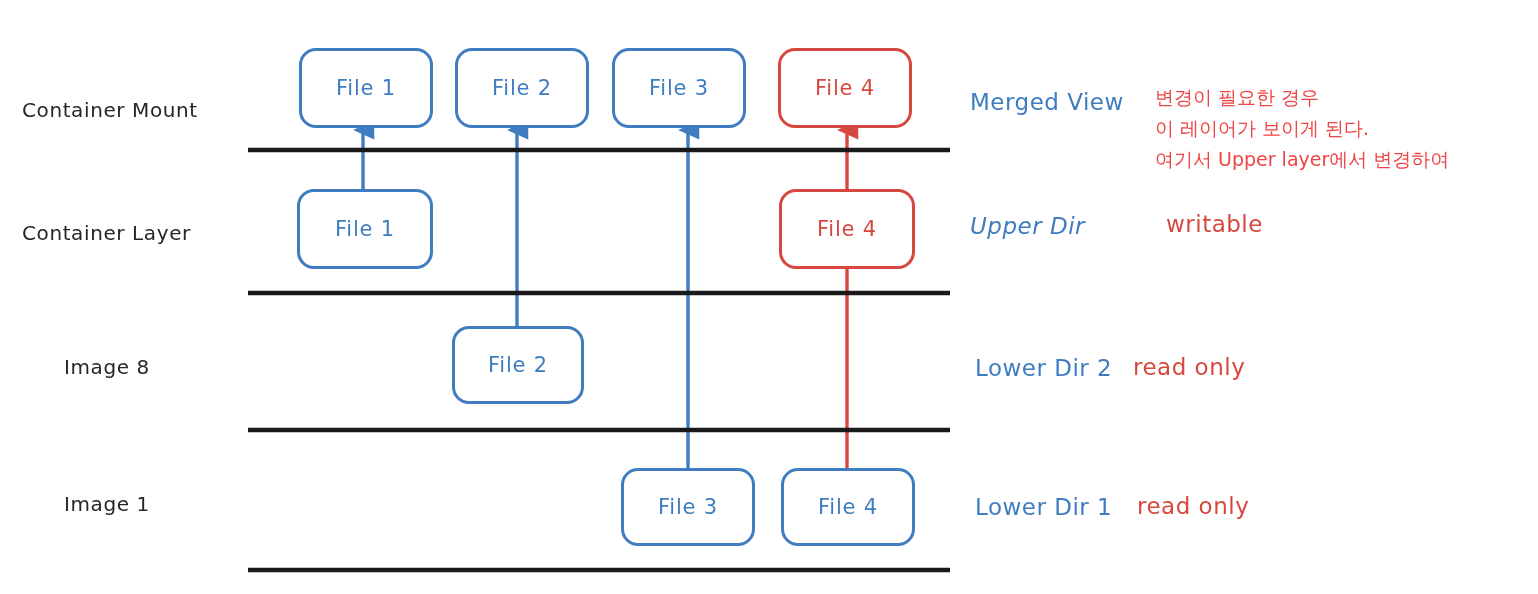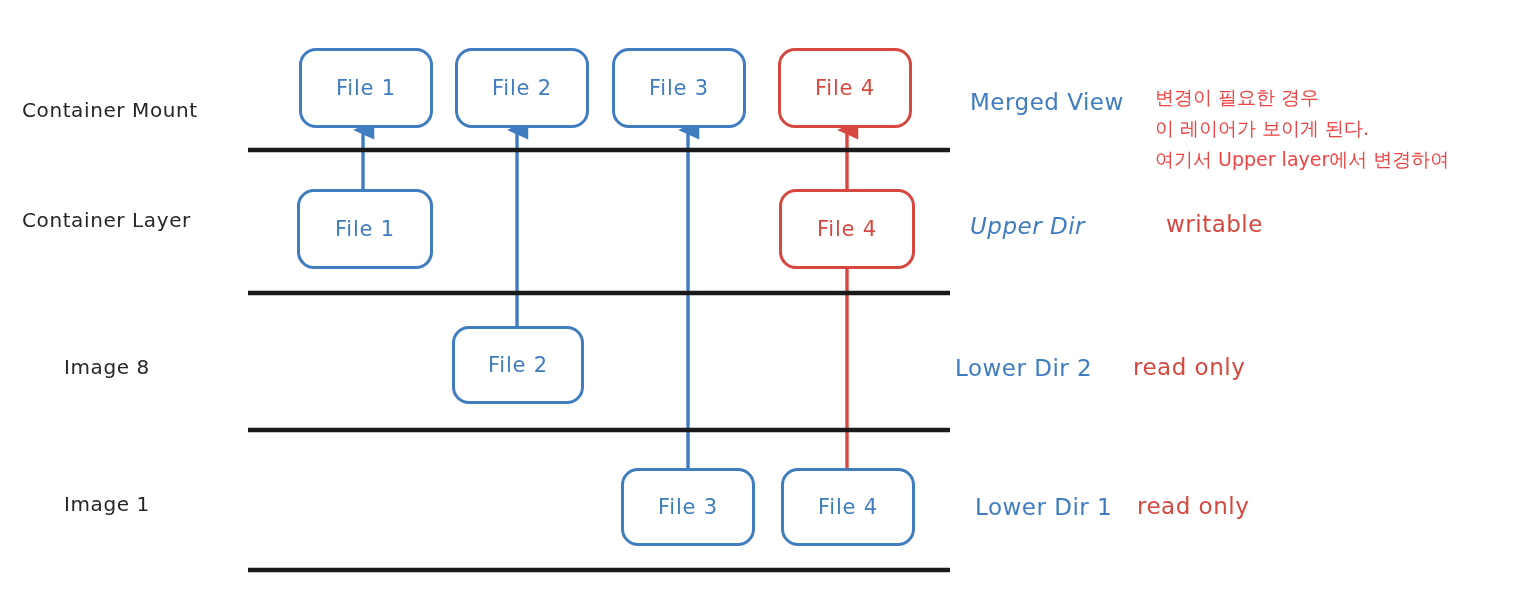--- a/index.html
+++ b/index.html
@@ -91,21 +91,21 @@
   <g id="separator-layer">
       <line x1="248" y1="150" x2="950" y2="150" stroke="#1a1a1a" stroke-width="4.5" stroke-linecap="butt"></line>
       <line x1="248" y1="293" x2="950" y2="293" stroke="#1a1a1a" stroke-width="4.5" stroke-linecap="butt"></line>
       <line x1="248" y1="430" x2="950" y2="430" stroke="#1a1a1a" stroke-width="4.5" stroke-linecap="butt"></line>
       <line x1="248" y1="570" x2="950" y2="570" stroke="#1a1a1a" stroke-width="4.5" stroke-linecap="butt"></line>
     </g>
 </svg>
 
 <div id="row-label-layer">
     <div class="row-label" style="left: 22px; top: 110px;">Container Mount</div>
-    <div class="row-label" style="left: 22px; top: 220px;">Container Layer</div>
+    <div class="row-label" style="left: 22px; top: 233px;">Container Layer</div>
     <div class="row-label" style="left: 64px; top: 367px;">Image 8</div>
     <div class="row-label" style="left: 64px; top: 475px; margin-top: 29px;">Image 1</div>
   </div>
 <div id="box-layer">
     <div class="file-box blue" style="left: 299px; top: 48px; width: 134px; height: 80px;">
       <span class="lbl">File 1</span>
     </div>
     <div class="file-box blue" style="left: 455px; top: 48px; width: 134px; height: 80px;">
       <span class="lbl">File 2</span>
     </div>
@@ -128,21 +128,21 @@
       <span class="lbl">File 3</span>
     </div>
     <div class="file-box blue" style="left: 781px; top: 468px; width: 134px; height: 78px;">
       <span class="lbl">File 4</span>
     </div>
   </div>
 <div id="side-label-layer">
     <div class="side-label blue" style="left: 970px; top: 102px;">Merged View</div>
     <div class="side-label blue" style="left: 970px; top: 226px; font-style: italic;">Upper Dir</div>
     <div class="side-label red" style="left: 1130px; top: 224px; margin-left: 36px;">writable</div>
-    <div class="side-label blue" style="left: 955px; top: 368px;">Lower Dir 2</div>
+    <div class="side-label blue" style="left: 975px; top: 368px;">Lower Dir 2</div>
     <div class="side-label red" style="left: 1133px; top: 367px;">read only</div>
     <div class="side-label blue" style="left: 975px; top: 507px;">Lower Dir 1</div>
     <div class="side-label red" style="left: 1137px; top: 506px;">read only</div>
   </div>
 
 <div class="note-block" id="note-block" style="left: 1155px; top: 82px;">
     <span class="note-line">변경이 필요한 경우</span>
     <span class="note-line">이 레이어가 보이게 된다.</span>
     <span class="note-line">여기서 Upper layer에서 변경하여</span>
   </div>

